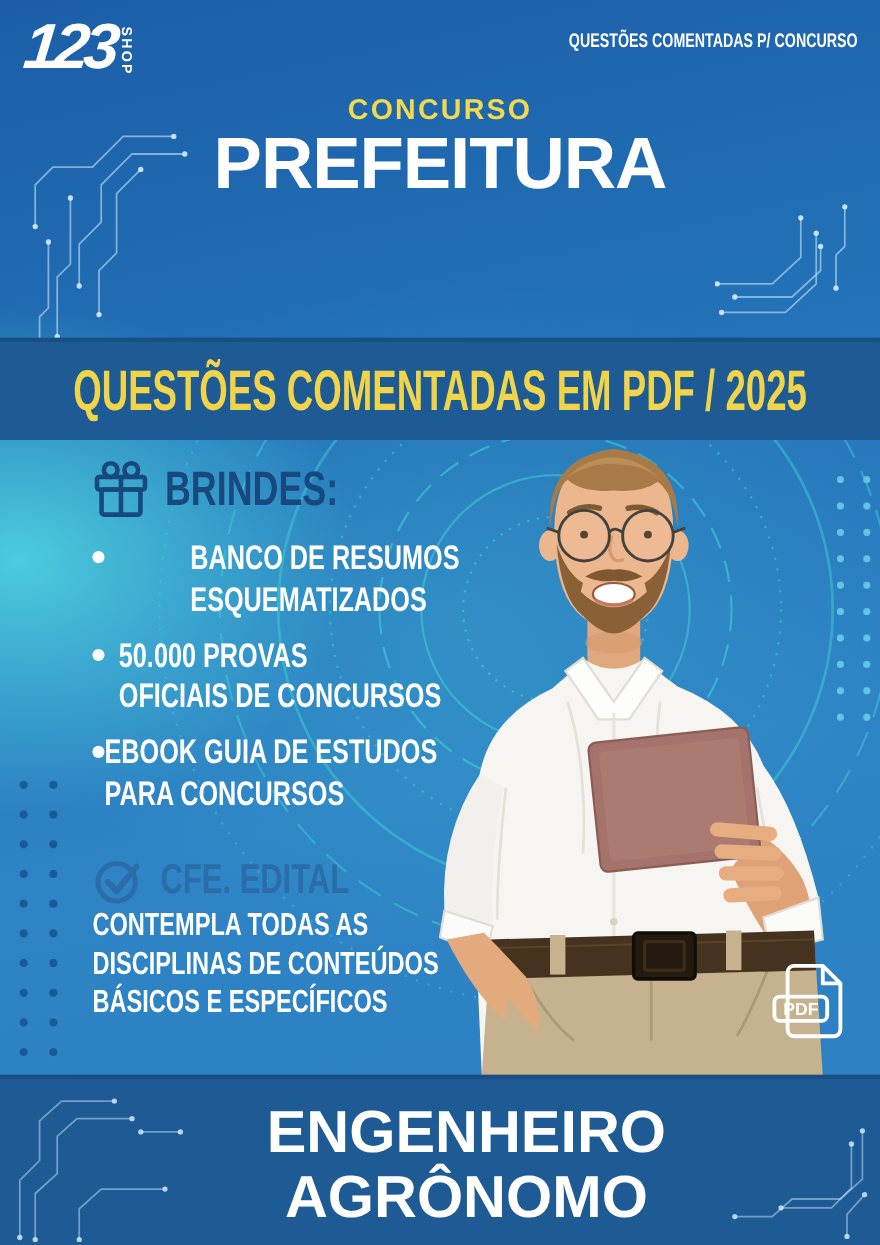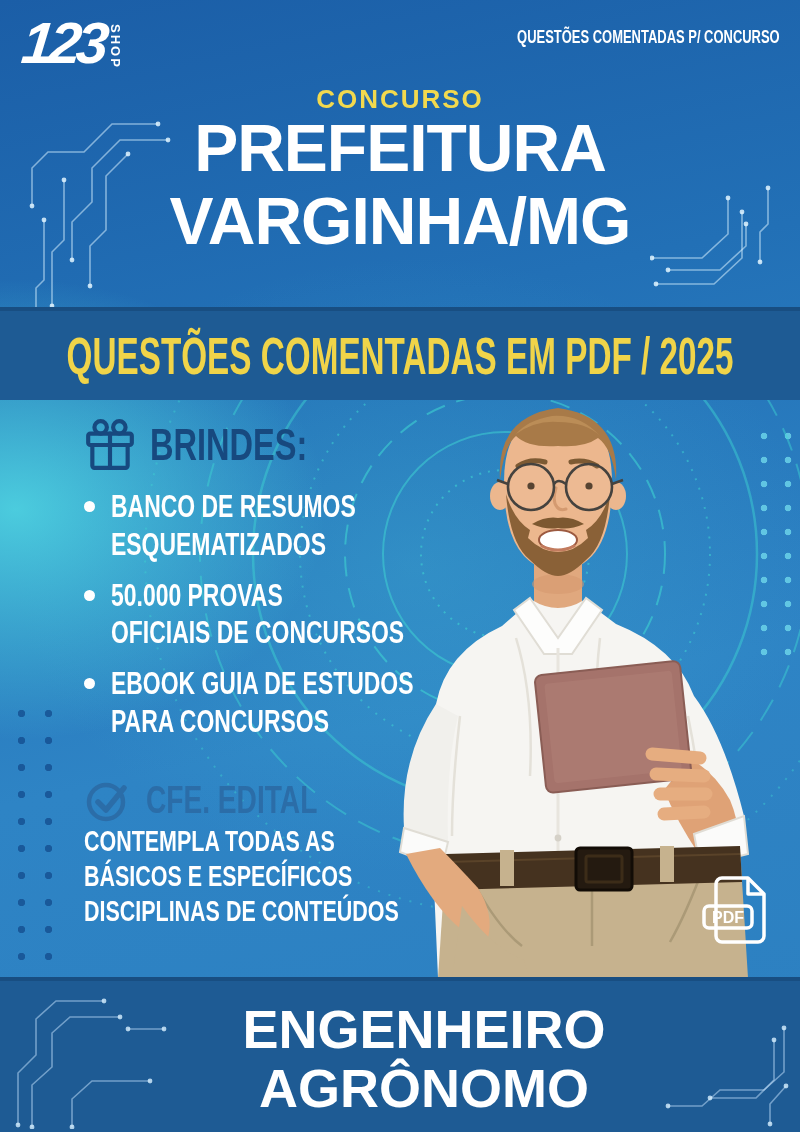--- a/index.html
+++ b/index.html
@@ -33,21 +33,21 @@
   .banner-text{color:#f0d449;font-weight:bold;font-size:52px;}
   .footer{position:absolute;left:0;top:977px;width:100%;height:155px;background:#1e5b94;
     border-top:4px solid rgba(8,40,75,.25);z-index:5;display:flex;flex-direction:column;
     align-items:center;justify-content:center;}
   .footer-line{color:#fff;font-weight:bold;font-size:54px;line-height:1.08;letter-spacing:0;margin-left:48px;}
   
   .brindes{position:absolute;left:84px;top:418px;width:420px;z-index:4;}
   .section-head{display:flex;align-items:center;gap:14px;}
   .brindes-title{color:#17497f;font-weight:bold;font-size:44px;}
   .bullet-list{list-style:none;margin:16px 0 0 0;padding:0;}
-  .bullet-item{display:flex;gap:16px;margin-bottom:13px;}
+  .bullet-item{display:flex;margin-bottom:13px;justify-content:space-between;}
   .bullet-dot{flex:none;width:11px;height:11px;border-radius:50%;background:#fff;margin-top:13px;}
   .bullet-text{color:#fff;font-weight:bold;font-size:31px;line-height:1.22;}
   .edital{position:absolute;left:84px;top:776px;width:430px;z-index:4;}
   .edital-title{color:#2b6da8;font-weight:bold;font-size:38px;}
   .edital-desc{margin-top:0;color:#fff;font-weight:bold;font-size:29px;line-height:1.2;}
   
   .circuit{position:absolute;z-index:2;}
   .dots-right{position:absolute;left:752px;top:424px;width:46px;height:238px;z-index:1;
     background-image:radial-gradient(circle, rgba(110,215,235,.8) 3px, transparent 3.6px);
     background-size:24px 24px;}
@@ -111,21 +111,20 @@
     <span class="logo-number">123</span>
     <span class="logo-word">SHOP</span>
   </div>
 
   <div class="tagline">
     <span class="sq-r">QUESTÕES COMENTADAS P/ CONCURSO</span>
   </div>
   <div class="kicker">CONCURSO</div>
   <div class="title">
     <div>PREFEITURA</div>
-    <div>VARGINHA/MG</div>
   </div>
 
   <div class="banner">
     <span class="banner-text"><span class="sq-c">QUESTÕES COMENTADAS EM PDF / 2025</span></span>
   </div>
 
   <svg class="illustration" width="800" height="592" viewBox="0 0 800 592">
     <g stroke="#3fd8d3" fill="none">
       <circle cx="505" cy="168" r="84" stroke-width="2" stroke-dasharray="2 7" opacity=".55"></circle>
       <circle cx="505" cy="168" r="122" stroke-width="2" opacity=".5"></circle>
@@ -265,22 +264,22 @@
       <svg width="48" height="48" viewBox="0 0 48 48">
         <g stroke="#2b6da8" fill="none" stroke-linecap="round" stroke-linejoin="round">
           <circle cx="22" cy="26" r="17" stroke-width="4.5"></circle>
           <path d="M14,26 L22,34 L40,12" stroke-width="5.5"></path>
         </g>
       </svg>
       <span class="edital-title"><span class="sq-l">CFE. EDITAL</span></span>
     </div>
     <div class="edital-desc">
       <div><span class="sq-l">CONTEMPLA TODAS AS</span></div>
+      <div><span class="sq-l">DISCIPLINAS DE CONTEÚDOS</span></div>
       <div><span class="sq-l">BÁSICOS E ESPECÍFICOS</span></div>
-      <div><span class="sq-l">DISCIPLINAS DE CONTEÚDOS</span></div>
     </div>
   </div>
 
   <svg class="pdf-badge" width="72" height="76" viewBox="0 0 72 76">
     <g stroke="#fff" stroke-width="3.5" fill="none" stroke-linejoin="round">
       <path d="M22,6 h26 l16,16 v42 a6,6 0 0 1 -6,6 h-36 a6,6 0 0 1 -6,-6 v-52 a6,6 0 0 1 6,-6 Z"></path>
       <path d="M48,6 v16 h16"></path>
       <rect x="4" y="34" width="48" height="22" rx="5"></rect>
     </g>
     <text x="28" y="51" text-anchor="middle" font-family="Liberation Sans, sans-serif" font-size="16" font-weight="bold" fill="#fff">PDF</text>

